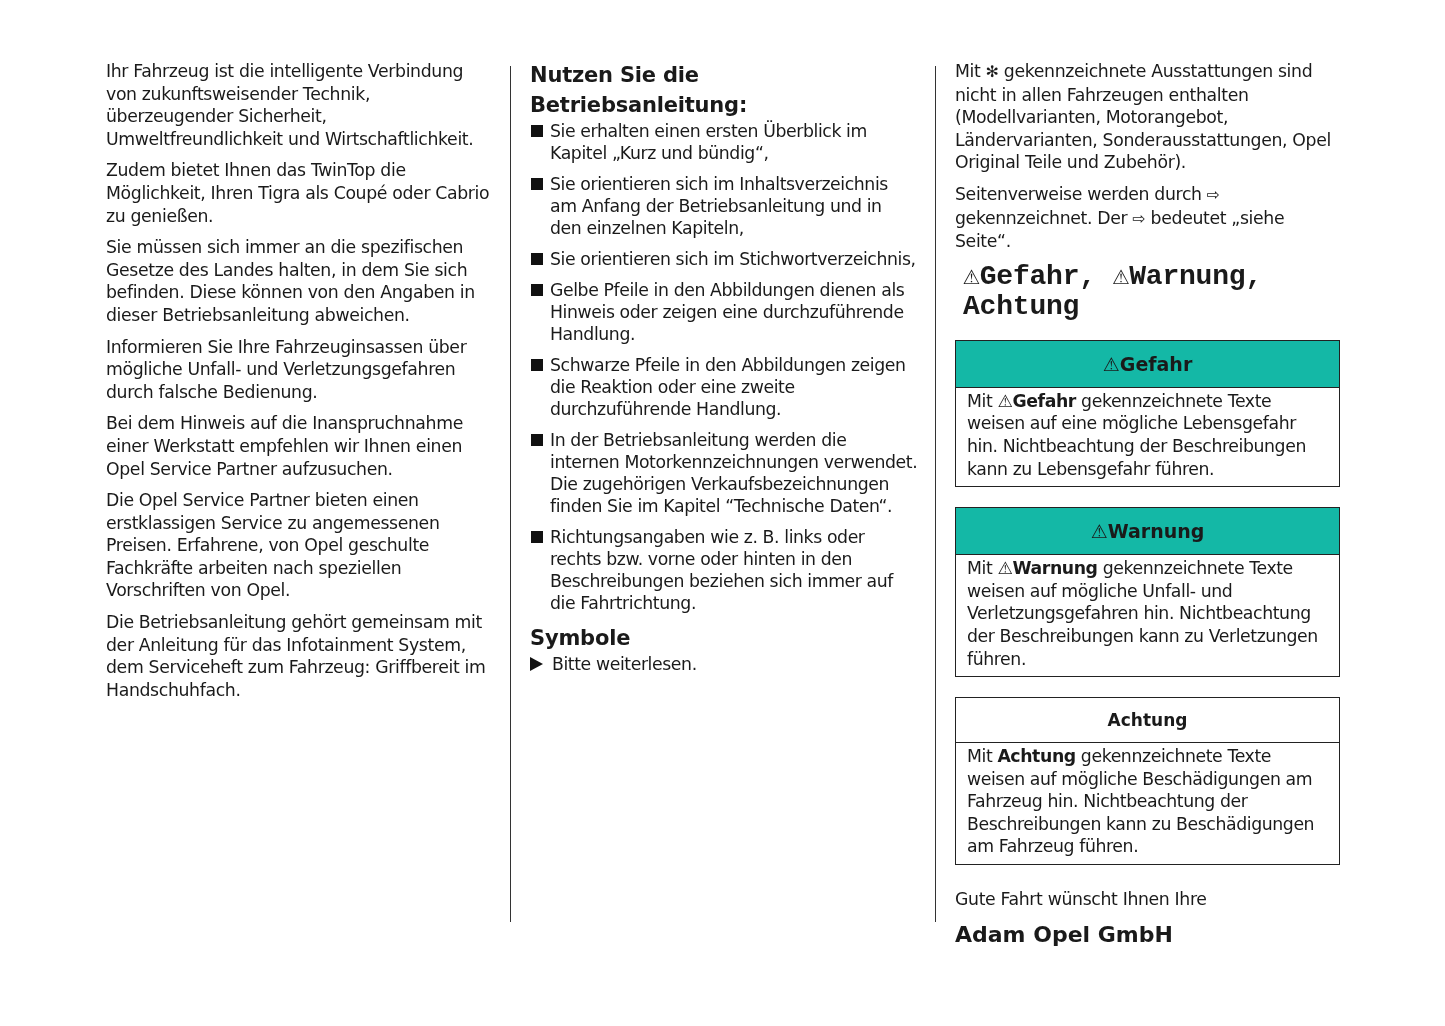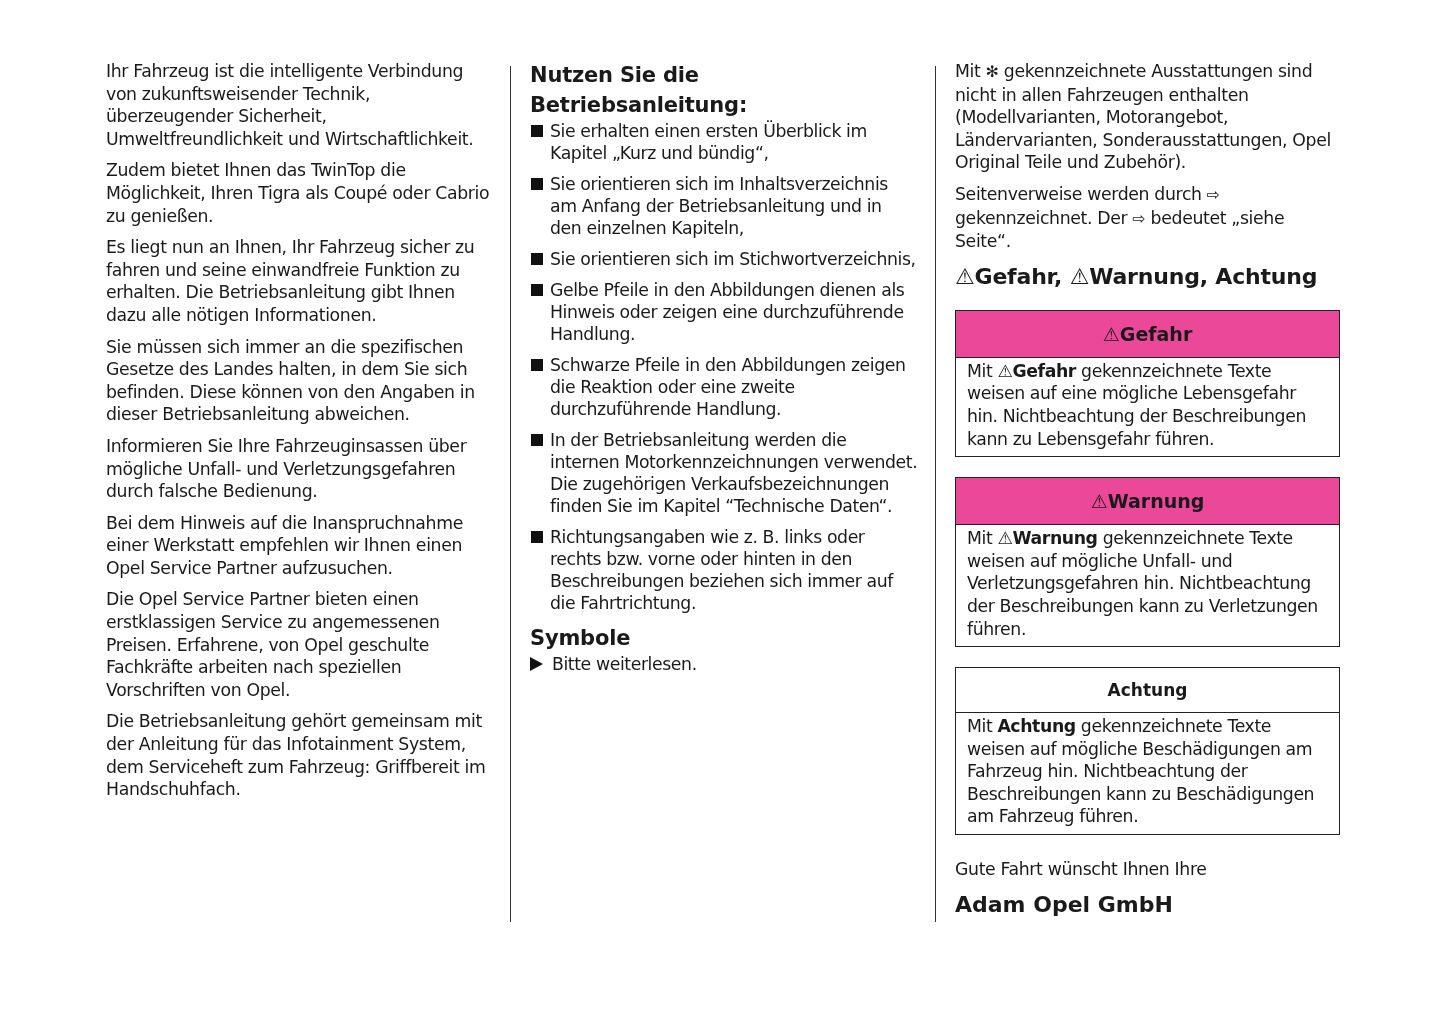--- a/index.html
+++ b/index.html
@@ -16,38 +16,37 @@
   .div2 { left: 935px; }
   .h1 { font-weight: bold; font-size: 21px; line-height: 30px; margin: 0; letter-spacing: -0.2px; }
   p { margin: 0 0 9px 0; font-size: 17.3px; line-height: 22.6px; letter-spacing: -0.35px; }
   ul.bullets { list-style: none; margin: 0; padding: 0; }
   ul.bullets li { position: relative; padding-left: 20px; margin: 0 0 9px 0; font-size: 17.3px; line-height: 22px; letter-spacing: -0.4px; }
   ul.bullets li .sq { position: absolute; left: 1px; top: 5px; width: 12px; height: 12px; background: #111; }
   .sym-row { position: relative; padding-left: 22px; font-size: 17.3px; line-height: 22.6px; letter-spacing: -0.4px; }
   .sym-row .tri { position: absolute; left: 0; top: 4px; width: 0; height: 0; border-top: 7px solid transparent; border-bottom: 7px solid transparent; border-left: 13px solid #111; }
   .box { border: 1.5px solid #222; margin: 0 0 20px 0; }
   .box-head { text-align: center; font-weight: bold; font-size: 19px; line-height: 46px; border-bottom: 1.5px solid #222; }
-  .box-head.gray { background: #ec4899; }
+  .box-head.gray { background: #14b8a6; }
   .box-head.white { background: #fff; font-size: 17px; line-height: 44px; }
   .box-body { padding: 2px 11px 6px 11px; font-size: 17.3px; line-height: 22.6px; letter-spacing: -0.4px; }
   .warn-tri { font-weight: normal; }
-  .h1.section-warn { margin: 2px 0 18px 0; font-size: 22px; }
+  .h1.section-warn { margin: 2px 0 18px 8px; font-size: 28px; font-family: Liberation Mono, monospace; }
   .sign { font-weight: bold; font-size: 22px; line-height: 30px; margin-top: 4px; }
   .inline-icon { font-size: 16px; }
 </style>
 </head>
 <body>
 
 <div class="divider div1"></div>
 <div class="divider div2"></div>
 
 <div class="col col1">
   <p>Ihr Fahrzeug ist die intelligente Verbindung von zukunftsweisender Technik, überzeugender Sicherheit, Umweltfreundlichkeit und Wirtschaftlichkeit.</p>
   <p>Zudem bietet Ihnen das TwinTop die Möglichkeit, Ihren Tigra als Coupé oder Cabrio zu genießen.</p>
-  <p>Es liegt nun an Ihnen, Ihr Fahrzeug sicher zu fahren und seine einwandfreie Funktion zu erhalten. Die Betriebsanleitung gibt Ihnen dazu alle nötigen Informationen.</p>
   <p>Sie müssen sich immer an die spezifischen Gesetze des Landes halten, in dem Sie sich befinden. Diese können von den Angaben in dieser Betriebsanleitung abweichen.</p>
   <p>Informieren Sie Ihre Fahrzeuginsassen über mögliche Unfall- und Verletzungsgefahren durch falsche Bedienung.</p>
   <p>Bei dem Hinweis auf die Inanspruchnahme einer Werkstatt empfehlen wir Ihnen einen Opel Service Partner aufzusuchen.</p>
   <p>Die Opel Service Partner bieten einen erstklassigen Service zu angemessenen Preisen. Erfahrene, von Opel geschulte Fachkräfte arbeiten nach speziellen Vorschriften von Opel.</p>
   <p>Die Betriebsanleitung gehört gemeinsam mit der Anleitung für das Infotainment System, dem Serviceheft zum Fahrzeug: Griffbereit im Handschuhfach.</p>
 </div>
 
 <div class="col col2">
   <h1 class="h1">Nutzen Sie die Betriebsanleitung:</h1>
   <ul class="bullets">

